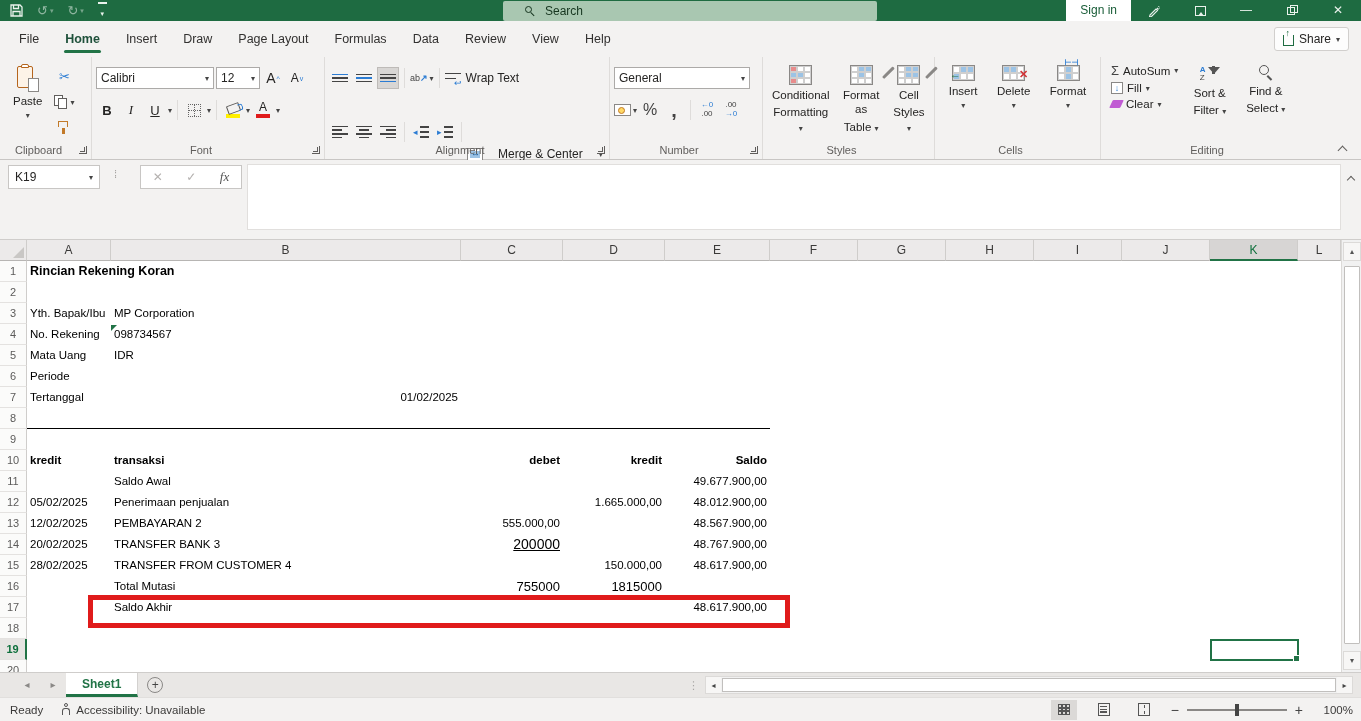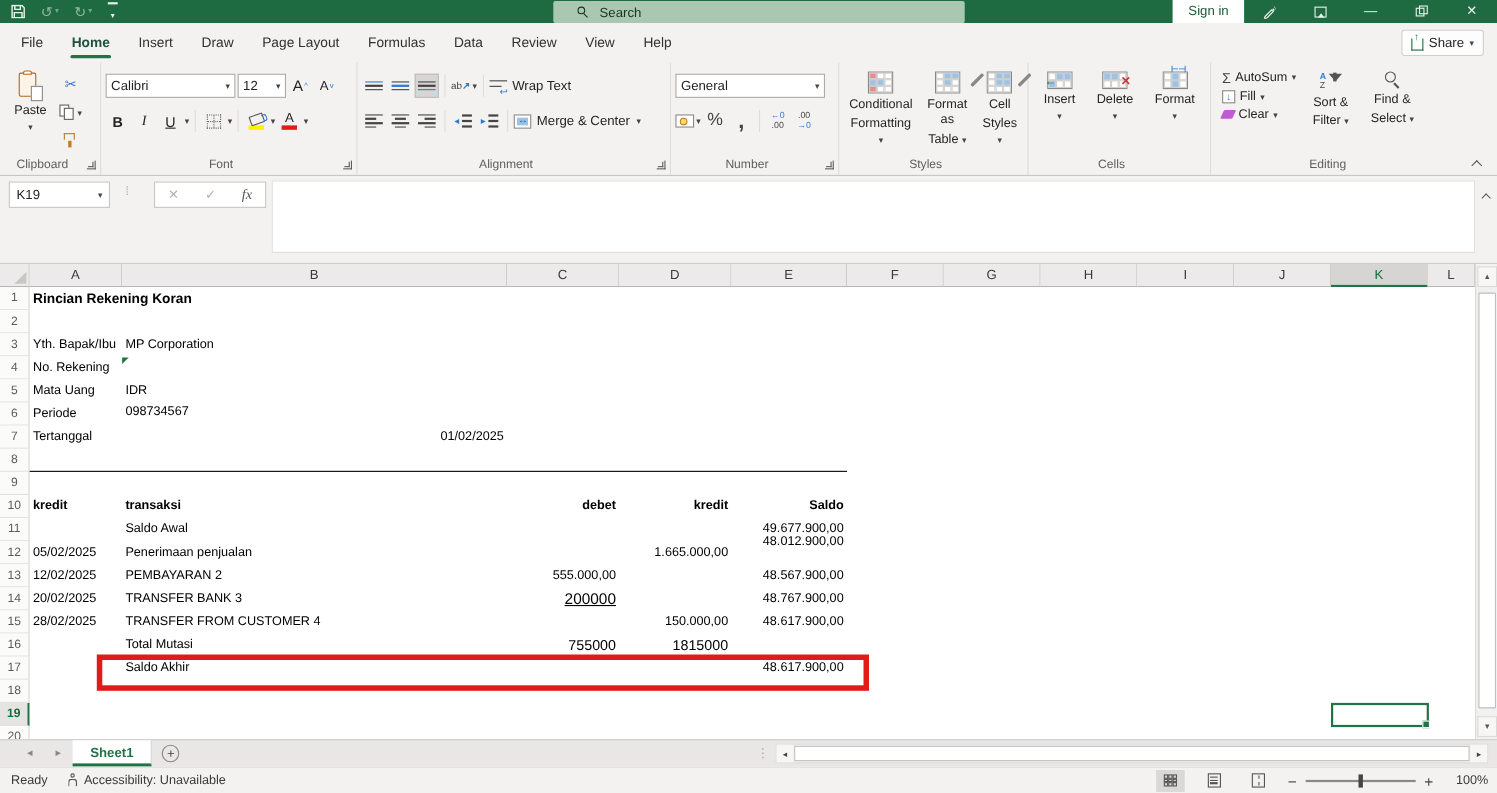--- a/index.html
+++ b/index.html
@@ -418,21 +418,21 @@
             </span>
           </span>
         <span class="sbtn">
             <span class="indent-ic inc">
               <i></i>
               <i></i>
               <i></i>
             </span>
           </span>
         <span class="vsep"></span>
-        <span class="sbtn" style="font-size:12px; gap:5px;">
+        <span class="sbtn" style="font-size:12px; gap:15px;margin-top:44px;">
           <span class="merge-ic">
               <i></i>
             </span>
           <span>Merge &amp; Center</span>
           <span class="car">▾</span>
         </span>
       </div>
       <div class="grp-label">Alignment</div>
       <span class="dlg"></span>
     </div>
@@ -662,38 +662,38 @@
         <div class="row-n">20</div>
       </div>
     <div id="sheet-body">
       <div class="row8line"></div>
       <div class="redbox"></div>
       <div class="selcell"></div>
     <div class="cell b" style="left: 0px; top: 0px; width: auto; font-size: 12.5px; z-index: 2;">Rincian Rekening Koran</div>
         <div class="cell" style="left: 0px; top: 42px; width: 84px; overflow: hidden;">Yth. Bapak/Ibu</div>
         <div class="cell" style="left: 84px; top: 42px; width: 350px;">MP Corporation</div>
         <div class="cell" style="left: 0px; top: 63px; width: 84px; overflow: hidden;">No. Rekening</div>
-        <div class="cell" style="left: 84px; top: 63px; width: 350px; margin-top: 40px;">098734567</div>
+        <div class="cell" style="left: 84px; top: 63px; width: 350px;">098734567</div>
         <span class="flag" style="left: 84px; top: 64px;"></span>
         <div class="cell" style="left: 0px; top: 84px; width: 84px; overflow: hidden;">Mata Uang</div>
         <div class="cell" style="left: 84px; top: 84px; width: 350px;">IDR</div>
         <div class="cell" style="left: 0px; top: 105px; width: 84px; overflow: hidden;">Periode</div>
         <div class="cell" style="left: 0px; top: 126px; width: 84px; overflow: hidden;">Tertanggal</div>
         <div class="cell right" style="left: 84px; top: 126px; width: 350px;">01/02/2025</div>
         <div class="cell b" style="left: 0px; top: 189px; width: 84px; overflow: hidden;">kredit</div>
         <div class="cell b" style="left: 84px; top: 189px; width: 350px;">transaksi</div>
         <div class="cell b right" style="left: 434px; top: 189px; width: 102px;">debet</div>
         <div class="cell b right" style="left: 536px; top: 189px; width: 102px;">kredit</div>
         <div class="cell b right" style="left: 638px; top: 189px; width: 105px;">Saldo</div>
         <div class="cell" style="left: 84px; top: 210px; width: 350px;">Saldo Awal</div>
         <div class="cell right" style="left: 638px; top: 210px; width: 105px;">49.677.900,00</div>
         <div class="cell" style="left: 0px; top: 231px; width: 84px; overflow: hidden;">05/02/2025</div>
         <div class="cell" style="left: 84px; top: 231px; width: 350px;">Penerimaan penjualan</div>
         <div class="cell right" style="left: 536px; top: 231px; width: 102px;">1.665.000,00</div>
-        <div class="cell right" style="left: 638px; top: 221px; width: 105px;">48.012.900,00</div>
+        <div class="cell right" style="left: 638px; top: 231px; width: 105px;">48.012.900,00</div>
         <div class="cell" style="left: 0px; top: 252px; width: 84px; overflow: hidden;">12/02/2025</div>
         <div class="cell" style="left: 84px; top: 252px; width: 350px;">PEMBAYARAN 2</div>
         <div class="cell right" style="left: 434px; top: 252px; width: 102px;">555.000,00</div>
         <div class="cell right" style="left: 638px; top: 252px; width: 105px;">48.567.900,00</div>
         <div class="cell" style="left: 0px; top: 273px; width: 84px; overflow: hidden;">20/02/2025</div>
         <div class="cell" style="left: 84px; top: 273px; width: 350px;">TRANSFER BANK 3</div>
         <div class="cell right" style="left: 434px; top: 273px; width: 102px; font-size: 14px; text-decoration: underline;">200000</div>
         <div class="cell right" style="left: 638px; top: 273px; width: 105px;">48.767.900,00</div>
         <div class="cell" style="left: 0px; top: 294px; width: 84px; overflow: hidden;">28/02/2025</div>
         <div class="cell" style="left: 84px; top: 294px; width: 350px;">TRANSFER FROM CUSTOMER 4</div>

